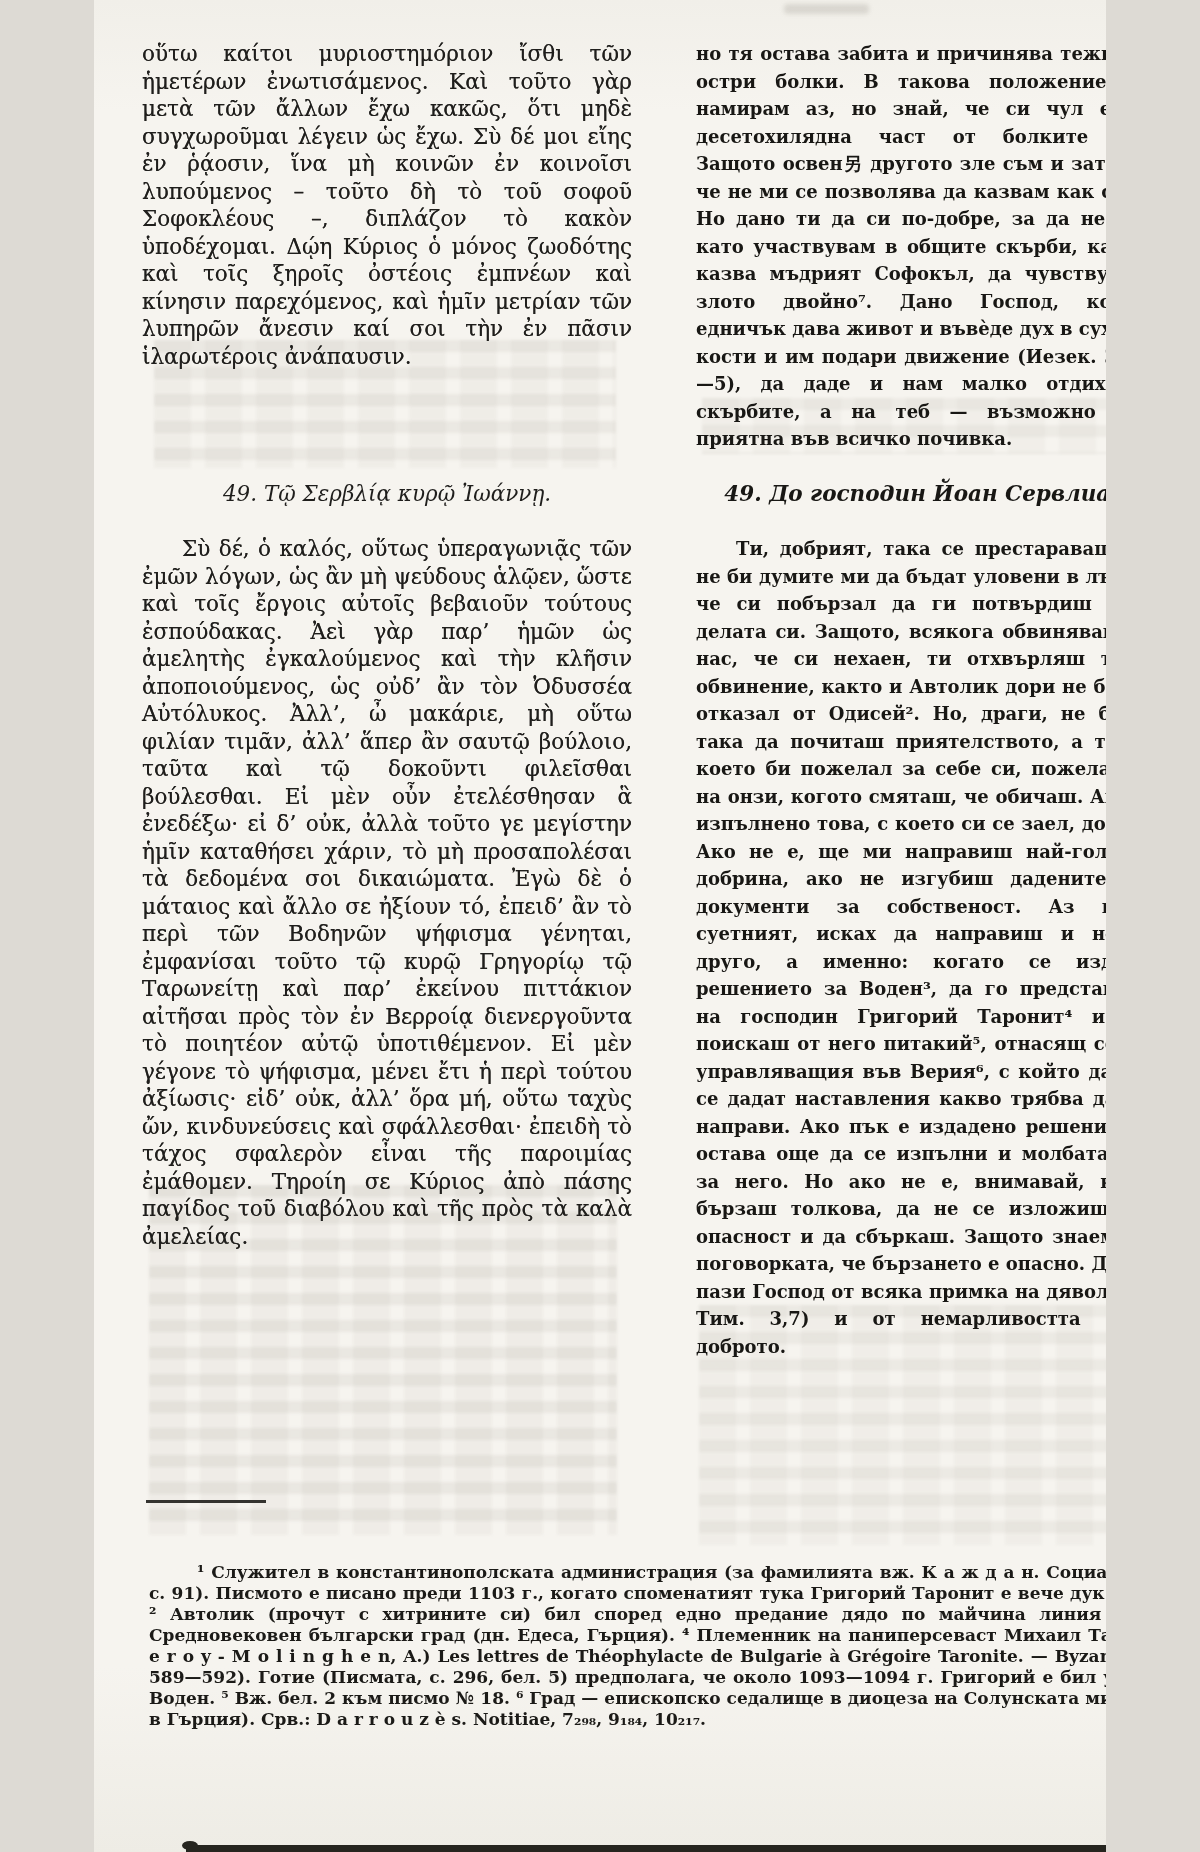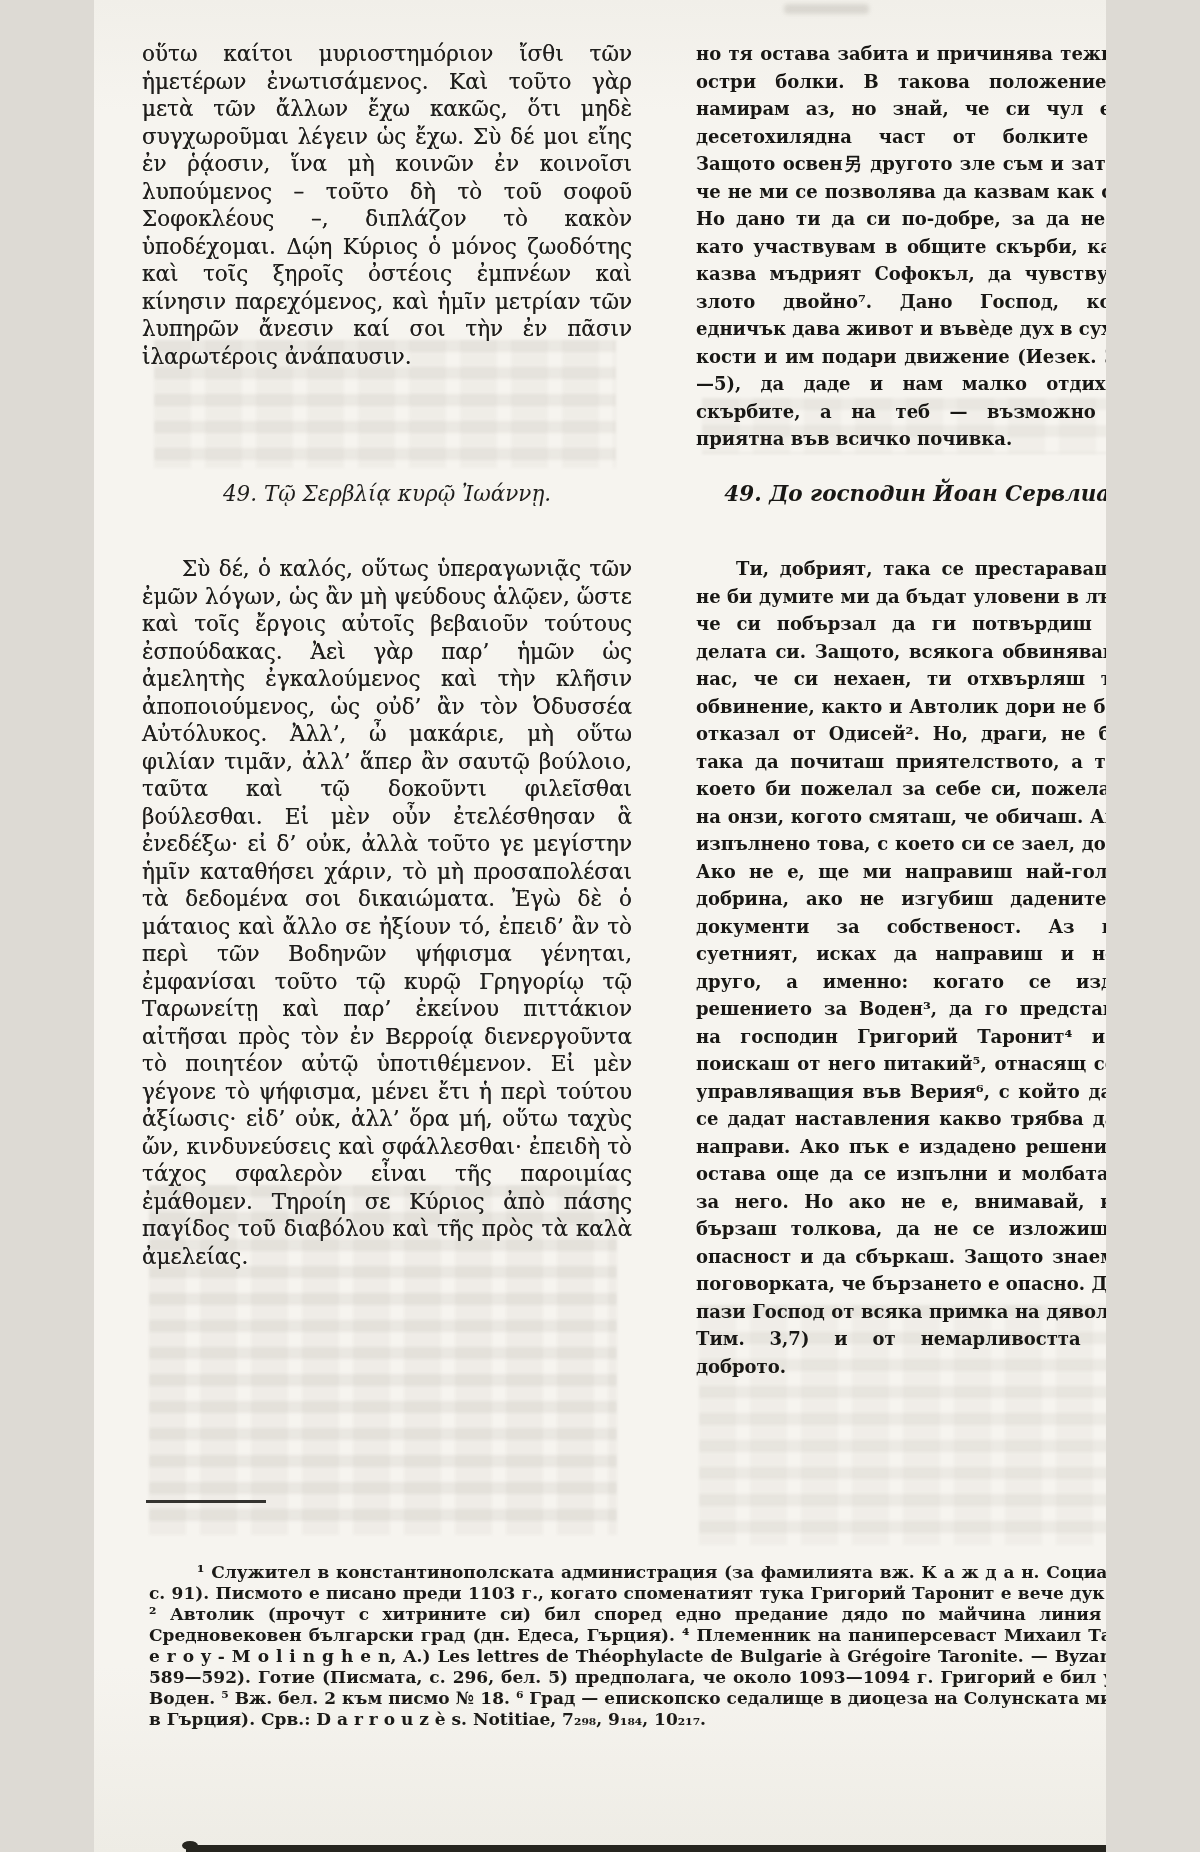--- a/index.html
+++ b/index.html
@@ -22,21 +22,21 @@
     text-shadow:0 0 0.4px rgba(25,24,20,0.75);
   }
   .col-bg .body{font-weight:600;font-size:18px;text-shadow:none;color:#181714;}
   .indent{text-indent:40px;}
   .heading{
     position:absolute;top:440px;left:0;width:100%;
     margin:0;text-align:center;font-style:italic;font-weight:normal;
     font-size:21.5px;line-height:27px;
   }
   .col-bg .heading{font-weight:600;color:#181714;}
-  .body-2{position:absolute;top:495px;left:0;width:100%;margin-top:20px;}
+  .body-2{position:absolute;top:495px;left:0;width:100%;}
   .fn-rule{position:absolute;left:52px;top:1500px;width:120px;height:0;border-top:3px solid #34332f;}
   .fn{margin:0;text-align:justify;font-weight:600;color:#1b1a17;}
   .fn-left{position:absolute;left:48px;top:1512px;width:520px;font-size:17.5px;line-height:21px;text-indent:52px;}
   .fn-main{position:absolute;left:55px;top:1562px;width:1102px;font-size:17px;line-height:21px;text-indent:48px;}
   .page-number{position:absolute;left:1102px;top:1768px;font-size:25px;font-weight:600;letter-spacing:1px;color:#1b1a17;}
   .bleed{
     position:absolute;
     background:
       repeating-linear-gradient(90deg, rgba(125,118,104,0.10) 0 37px, rgba(0,0,0,0) 37px 51px),
       repeating-linear-gradient(180deg, rgba(122,116,102,0.16) 0 12px, rgba(0,0,0,0) 12px 27px);

